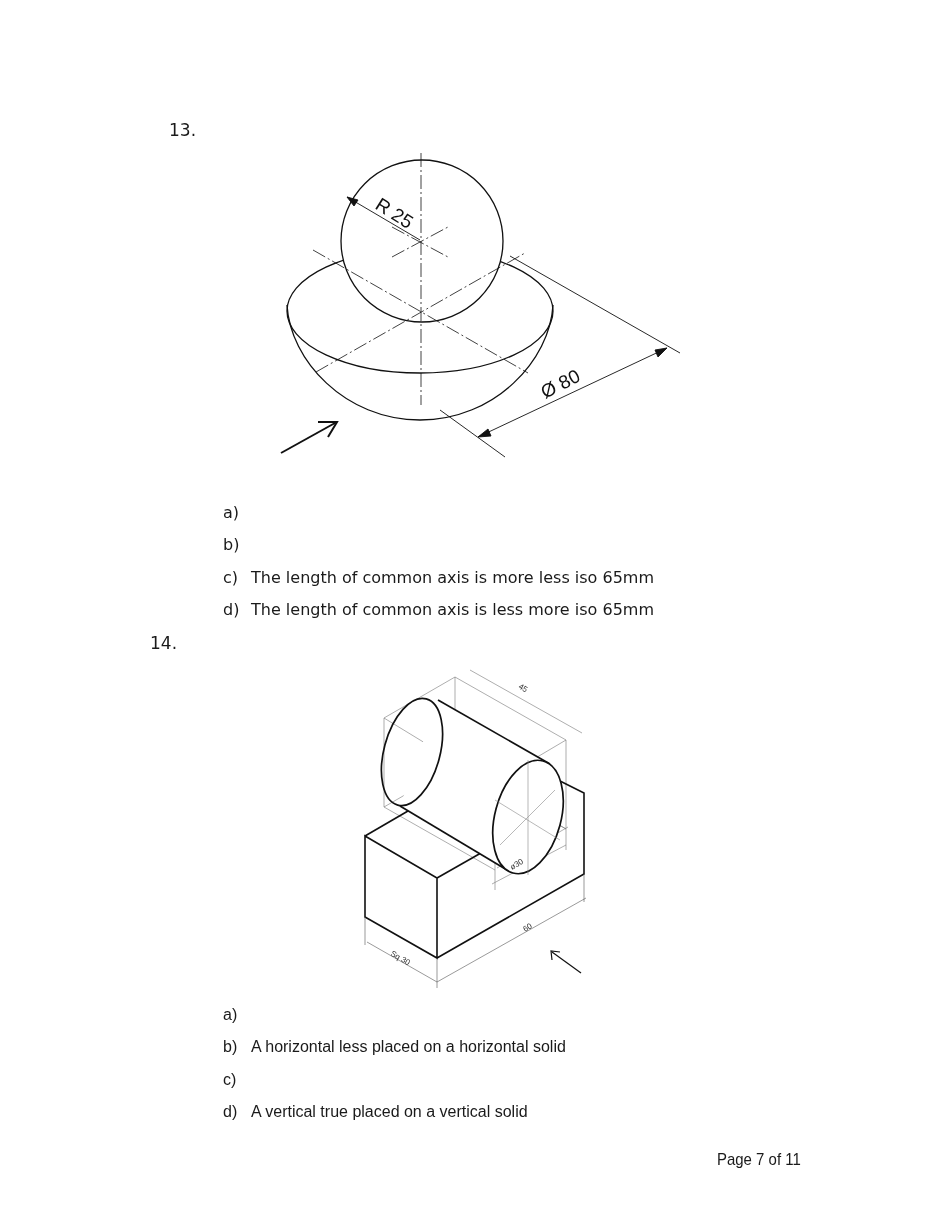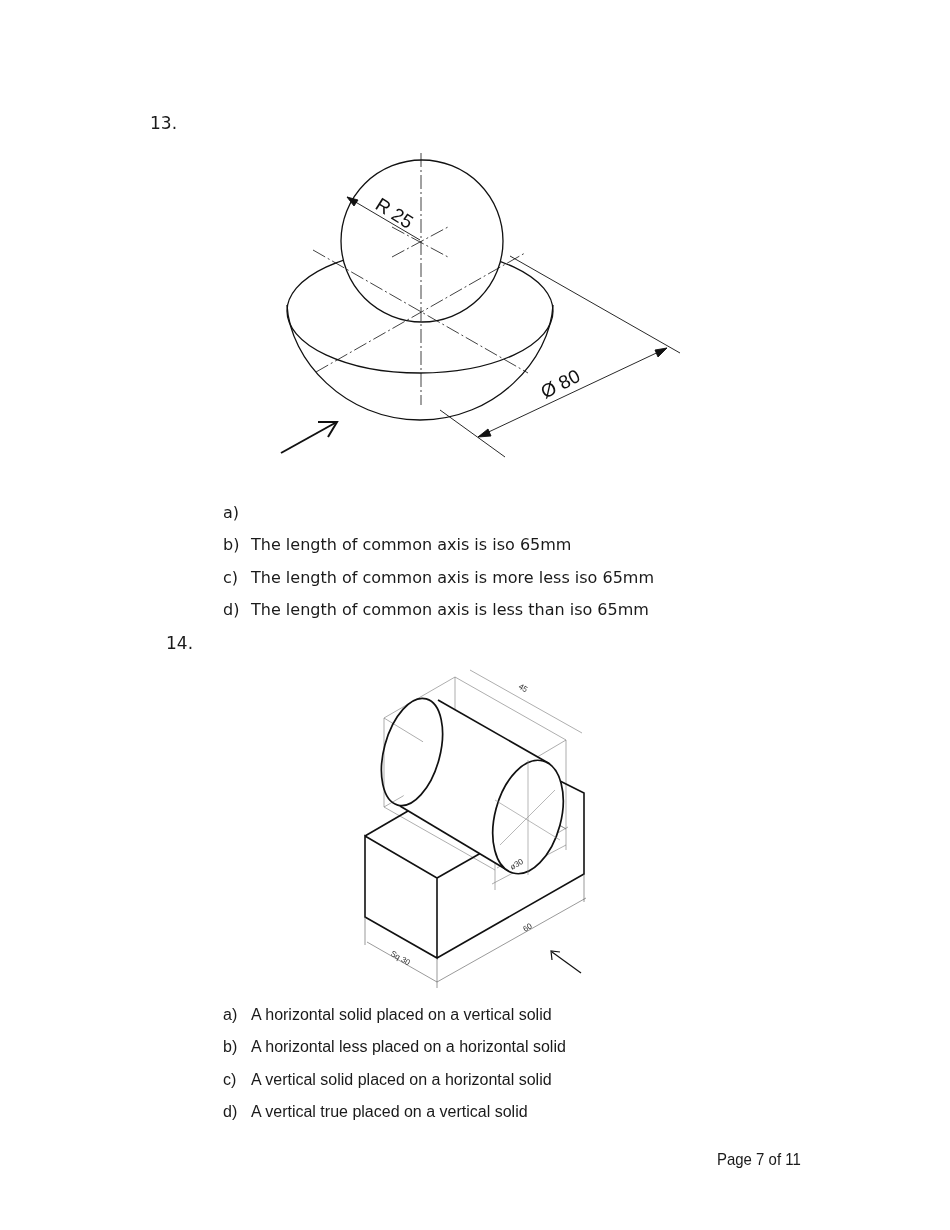--- a/index.html
+++ b/index.html
@@ -10,21 +10,21 @@
   .opts { position:absolute; left:223px; font-size:16px; }
   .opt { height:32.3px; line-height:20px; display:flex; }
   .opt .lbl { width:28px; }
   .footer { position:absolute; left:717px; top:1150px; font-size:17px;
             font-family:"Liberation Sans", sans-serif; transform:scaleX(0.88); transform-origin:left; }
   svg text { font-family:"Liberation Sans", sans-serif; }
 </style>
 </head>
 <body>
 
-<div class="qnum" style="top:113px;">13.</div>
+<div class="qnum" style="top:120px;margin-left:19px;">13.</div>
 
 <svg class="fig" style="left:270px;top:145px;" width="420" height="320" viewBox="270 145 420 320">
   <g fill="none" stroke="#111" stroke-width="1.3">
 
     <path d="M287,305 C290,360 345,420 420,420 C495,420 550,360 553,305"></path>
 
     <ellipse cx="420" cy="311" rx="133" ry="62"></ellipse>
 
     <circle cx="422" cy="241" r="81" fill="#fff"></circle>
   </g>
@@ -54,33 +54,32 @@
     <polyline points="318,422 337,422 328,437"></polyline>
   </g>
 </svg>
 
 <div class="opts" style="top:503px;">
   <div class="opt">
       <span class="lbl">a)</span>
     </div>
   <div class="opt">
       <span class="lbl">b)</span>
-      <span>The length of common axis is iso 65mm</span>
     </div>
   <div class="opt">
       <span class="lbl">c)</span>
       <span>The length of common axis is more less iso 65mm</span>
     </div>
   <div class="opt">
       <span class="lbl">d)</span>
-      <span>The length of common axis is less than iso 65mm</span>
+      <span>The length of common axis is less more iso 65mm</span>
     </div>
 </div>
 
-<div class="qnum" style="top:633px;margin-left:16px;">14.</div>
+<div class="qnum" style="top:633px;">14.</div>
 
 <svg class="fig" style="left:355px;top:660px;" width="240" height="330" viewBox="355 660 240 330">
 
   <g stroke="#777" stroke-width="0.6" fill="none">
     <line x1="384" y1="718" x2="455" y2="677"></line>
     <line x1="455" y1="677" x2="566" y2="740"></line>
     <line x1="384" y1="718" x2="384" y2="807"></line>
     <line x1="455" y1="677" x2="455" y2="766"></line>
     <line x1="566" y1="740" x2="566" y2="829"></line>
     <line x1="384" y1="807" x2="495" y2="870"></line>
@@ -131,29 +130,27 @@
   </g>
   <g stroke="#111" stroke-width="1.2" fill="none">
     <line x1="552" y1="952" x2="581" y2="973"></line>
     <polyline points="552,960 551,951 560,952"></polyline>
   </g>
 </svg>
 
 <div class="opts" style="top:1005px;font-family:'Liberation Sans', sans-serif;">
   <div class="opt">
       <span class="lbl">a)</span>
-      <span>A horizontal solid placed on a vertical solid</span>
     </div>
   <div class="opt">
       <span class="lbl">b)</span>
       <span>A horizontal less placed on a horizontal solid</span>
     </div>
   <div class="opt">
       <span class="lbl">c)</span>
-      <span>A vertical solid placed on a horizontal solid</span>
     </div>
   <div class="opt">
       <span class="lbl">d)</span>
       <span>A vertical true placed on a vertical solid</span>
     </div>
 </div>
 
 <div class="footer">Page 7 of 11</div>
 
 </body></html>

